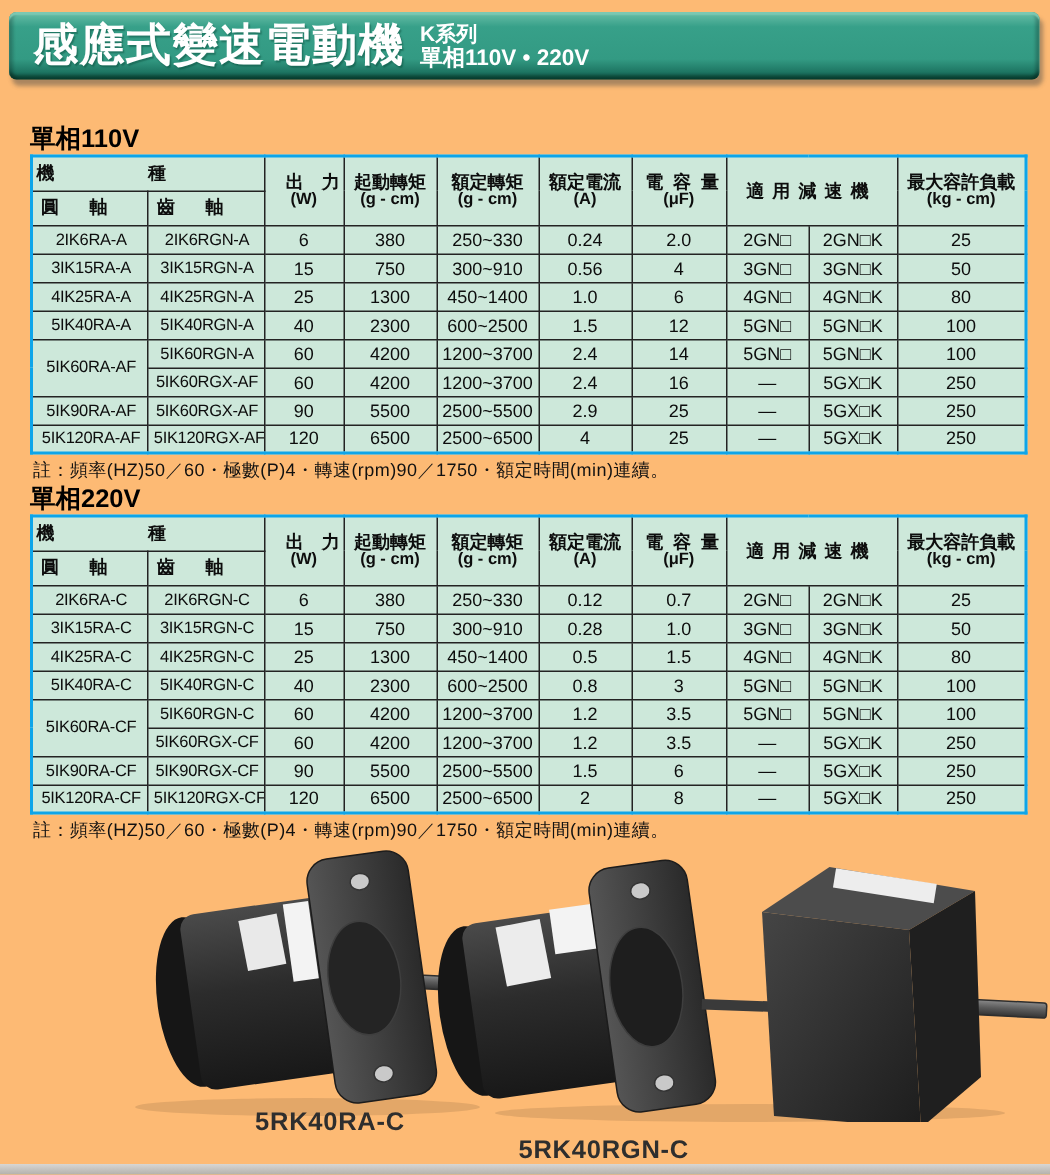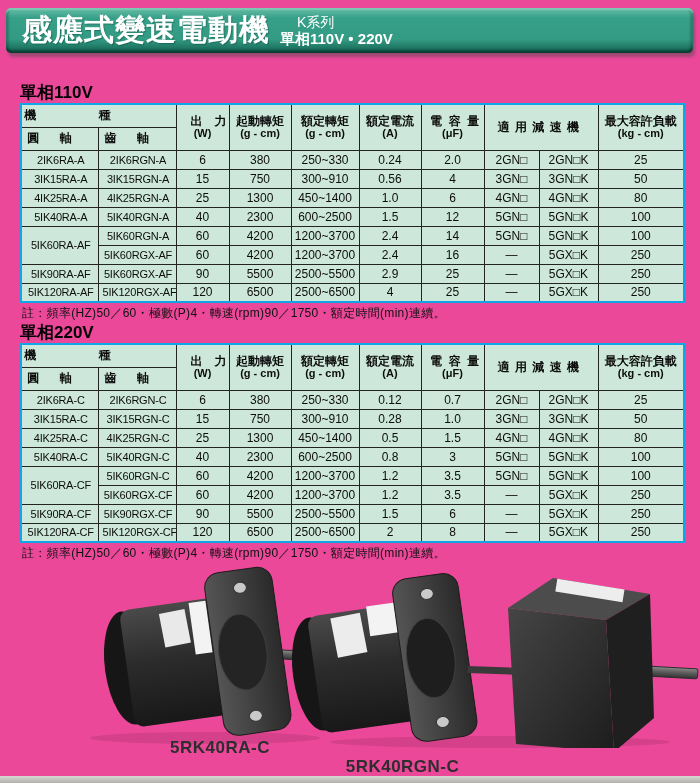--- a/index.html
+++ b/index.html
@@ -1,41 +1,41 @@
 <!DOCTYPE html>
 <html><head>
 <meta charset="utf-8">
 <style>
   * { margin:0; padding:0; box-sizing:border-box; }
   html,body { width:700px; }
   body { font-family:"Liberation Sans", sans-serif; background:#b9b7b3; }
   #page {
     position:relative; width:700px; height:783px; overflow:hidden;
-    background:#ec4899;
+    background:#fdba74;
   }
 
   
   .banner {
     position:absolute; left:6px; top:8px; width:687px; height:45px;
     background:linear-gradient(180deg,#6abfa8 0%, #37a089 22%, #339a83 70%, #11604f 100%);
     border-radius:5px;
     box-shadow:2px 4px 3px rgba(70,70,70,.45),
                inset 0 2px 1px #7cc9b3,
                inset 3px 0 2px rgba(0,0,0,.18),
                inset -3px 0 2px rgba(0,0,0,.18),
                inset 0 -3px 2px rgba(0,30,20,.45);
     display:flex; align-items:center;
   }
   .banner-title {
     color:#fff; font-size:30px; font-weight:bold; letter-spacing:1px;
     margin-left:16px; white-space:nowrap;
     text-shadow:1px 1px 1px rgba(0,60,45,.4);
   }
   .banner-side { margin-left:10px; color:#fff; line-height:1.15; }
-  .banner-series { font-size:14px; font-weight:normal;margin-left:17px; }
+  .banner-series { font-size:14px; font-weight:bold; }
   .banner-sub { font-size:15px; font-weight:bold; }
 
   
   .sec-title { position:absolute; left:20px; font-size:17px; font-weight:bold; color:#000; }
   #title-110 { top:81px; }
   #title-220 { top:321px; }
   .note { position:absolute; left:22px; font-size:12px; color:#111; letter-spacing:.3px; }
   #note-110 { top:305px; }
   #note-220 { top:545px; }
 

